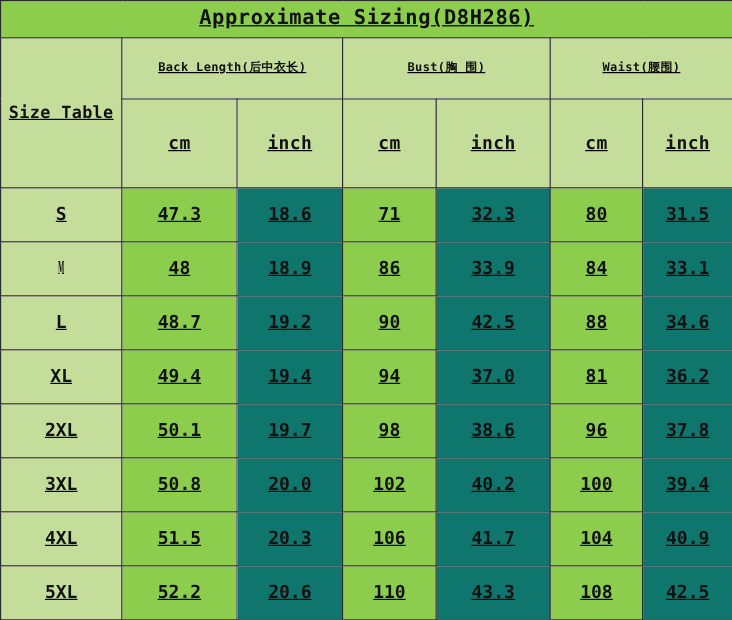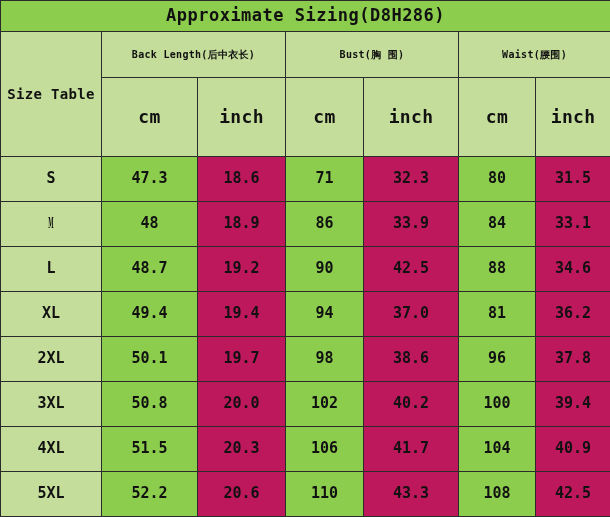--- a/index.html
+++ b/index.html
@@ -12,20 +12,21 @@
     height: 517px;
     font-family: "DejaVu Sans Mono", "Liberation Mono", monospace;
     overflow: hidden;
   }
 
   #sizing-table {
     width: 610px;
     height: 517px;
     border-collapse: collapse;
     table-layout: fixed;
+    text-decoration: underline;
   }
 
   #sizing-table td {
     border: 1px solid #2b2b2b;
     text-align: center;
     vertical-align: middle;
     color: #111111;
     font-weight: bold;
     padding: 0 2px;
     overflow: hidden;
@@ -52,36 +53,36 @@
     letter-spacing: 0.3px;
   }
   .hdr-size {
     font-size: 14px;
     margin-top: 34px;
   }
   .hdr-group {
     font-size: 10px;
   }
   .hdr-unit {
-    font-size: 18px;
+    font-size: 15px;
   }
 
   
   .cell-size {
     background: #c5dd9b;
     font-size: 15px;
   }
   .cell-cm {
     background: #8ccd4e;
     font-size: 15px;
     font-weight: normal;
     margin-left: 43px;
   }
   .cell-inch {
-    background: #be185d;
+    background: #0f766e;
     font-size: 15px;
     font-weight: normal;
   }
 
   
   .tofu {
     display: inline-block;
     font-family: "DejaVu Serif", "Liberation Serif", serif;
     font-weight: bold;
     transform: scaleX(0.32);

